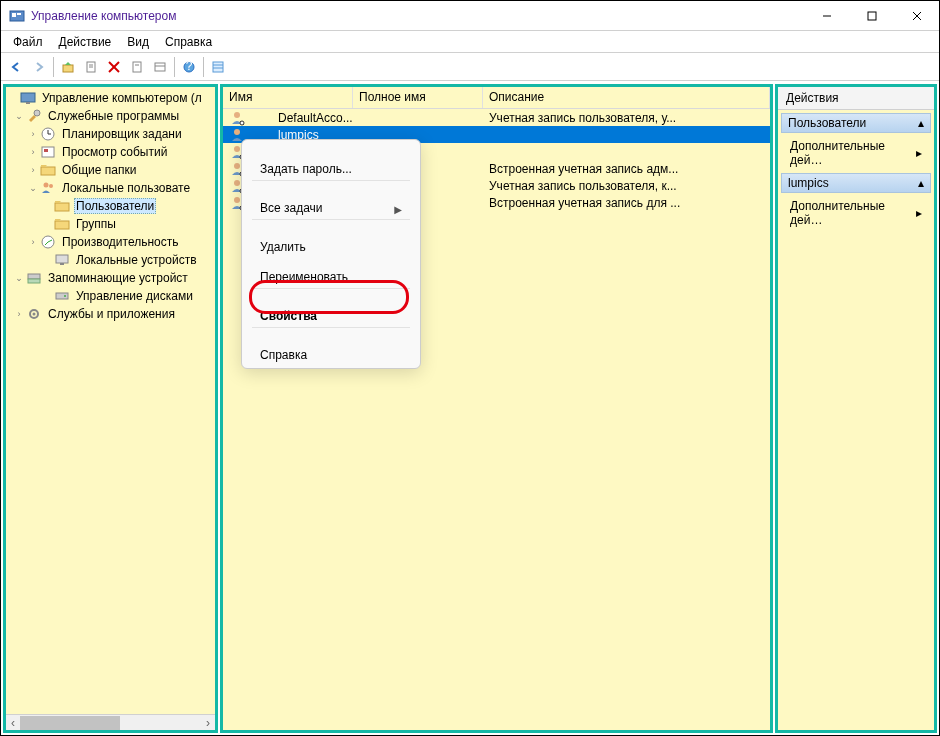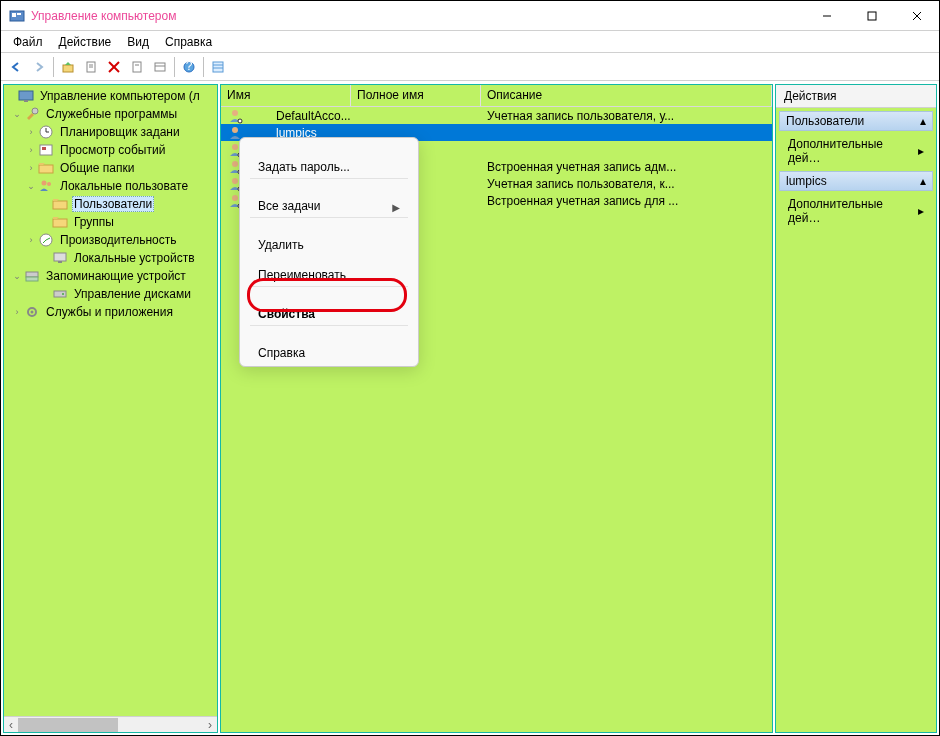--- a/index.html
+++ b/index.html
@@ -8,29 +8,29 @@
     width: 940px; height: 736px;
     border: 1px solid #000; background: #fff;
     display: flex; flex-direction: column;
     position: relative;
   }
   .titlebar {
     height: 30px; background: #fff; display: flex; align-items: center;
     border-bottom: 1px solid #d0d0d0;
   }
   .titlebar .ticon { width: 16px; height: 16px; margin: 0 6px 0 8px; }
-  .titlebar .ttext { flex: 1; font-size: 12px; color: #ec4899; }
+  .titlebar .ttext { flex: 1; font-size: 12px; color: #4c1d95; }
   .wbtn { width: 45px; height: 30px; display: flex; align-items: center; justify-content: center; }
   .menubar { height: 22px; display: flex; align-items: center; padding: 0 4px; border-bottom: 1px solid #d0d0d0;}
   .menubar .mitem { padding: 2px 8px; }
   .toolbar { height: 28px; display: flex; align-items: center; padding: 2px 4px; gap: 1px; border-bottom: 1px solid #d0d0d0; }
   .tbtn { width: 22px; height: 22px; display: flex; align-items: center; justify-content: center; border: 1px solid transparent; }
   .tsep { width: 1px; height: 20px; background: #c0c0c0; margin: 0 2px; }
   .content { flex: 1; display: flex; border-top: 1px solid #fff; }
-  .panel { border: 1px solid #14b8a6; background: #bef264; }
+  .panel { border: 3px solid #14b8a6; background: #fef9c3; }
   .tree-panel { width: 215px; margin: 2px 1px 2px 2px; overflow: hidden; position: relative; }
   .list-panel { flex: 1; margin: 2px 1px; position: relative; }
   .actions-panel { width: 162px; margin: 2px 2px 2px 1px; }
   .tree { padding: 2px 0; white-space: nowrap; }
   .trow { display: flex; align-items: center; height: 18px; padding-right: 4px; }
   .tgl { width: 14px; text-align: center; color: #7a7a7a; font-size: 9px; line-height: 14px; }
   .ticon16 { width: 16px; height: 16px; margin-right: 4px; display: inline-flex; align-items: center; justify-content: center; flex-shrink: 0;}
   .tlab { padding: 0 2px; }
   .tlab.sel { background: #cde8ff; border: 1px dotted #7aa; padding: 0 1px; }
   .list-head { height: 22px; display: flex; border-bottom: 1px solid #d9d9d9; }

